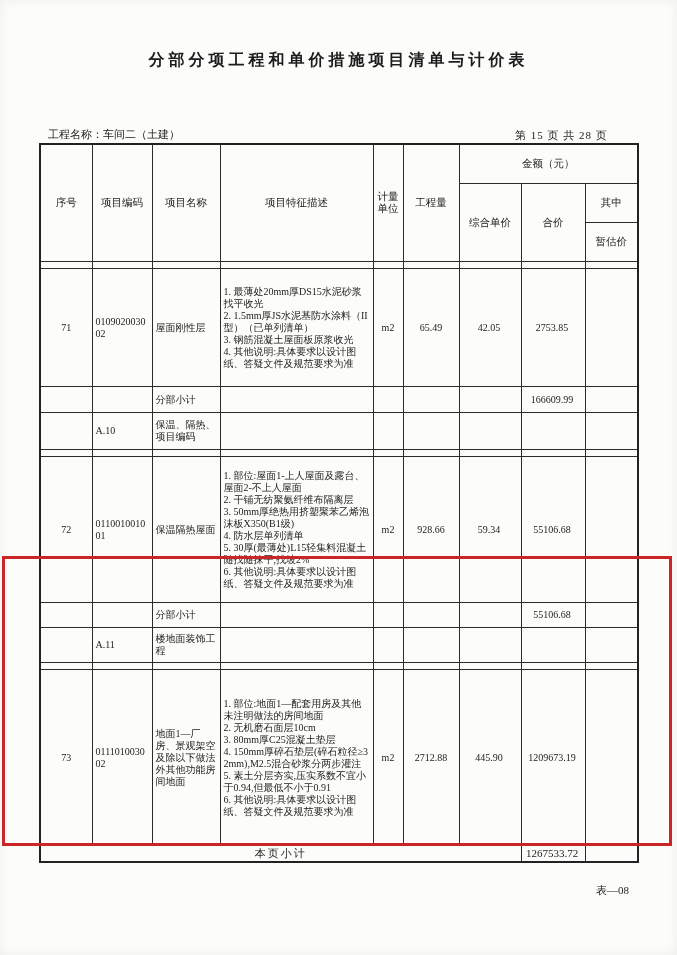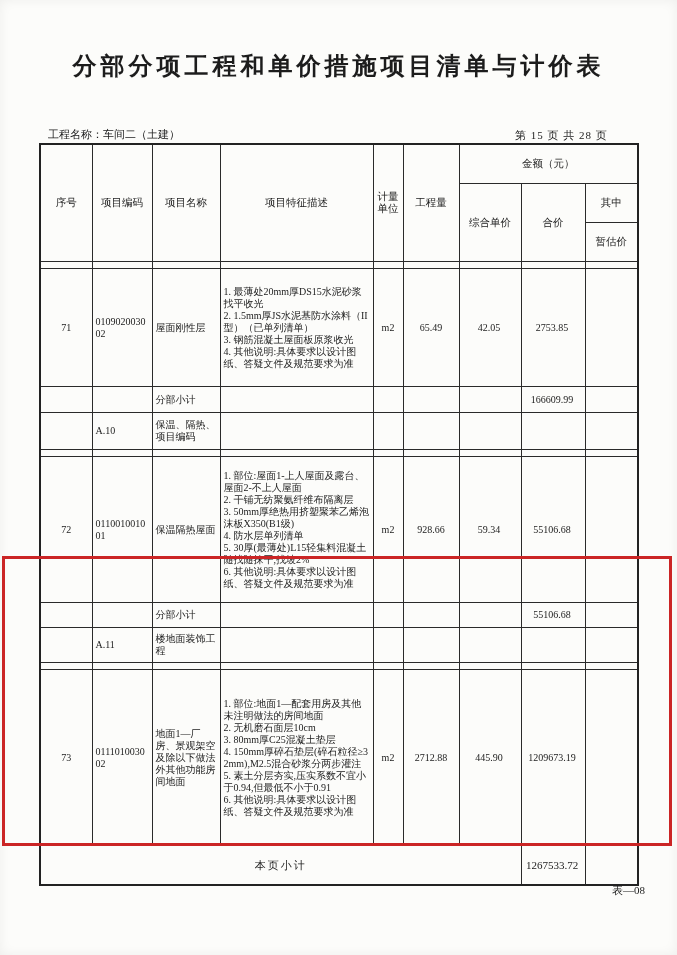--- a/index.html
+++ b/index.html
@@ -6,21 +6,21 @@
   .page {
     position:relative; width:677px; height:955px; margin:0 auto;
     background:#fcfcfa;
     font-family:"Liberation Serif","DejaVu Serif",serif;
     color:#1c1c1c;
     overflow:hidden;
     box-shadow:inset 0 0 12px rgba(0,0,0,.06);
   }
   .title {
     position:absolute; top:50px; left:0; width:100%;
-    text-align:center; font-size:24px; font-weight:700; letter-spacing:4px;
+    text-align:center; font-size:16px; font-weight:700; letter-spacing:4px;
   }
   .meta-project { position:absolute; left:48px; top:127px; font-size:11px; }
   .meta-section { position:absolute; left:385px; top:100px; font-size:10.5px; line-height:13px; }
   .meta-page { position:absolute; left:515px; top:128px; font-size:11px; letter-spacing:1px; }
 
   table.sheet {
     position:absolute; left:39px; top:143px; width:598px;
     border-collapse:collapse; table-layout:fixed;
     font-size:10px; border:2px solid #222;
   }
@@ -36,21 +36,21 @@
   td.desc { white-space:pre-line; text-align:left; line-height:12px; }
   tr.spacer td { padding:0; height:6px; }
   tr.pagetotal td { font-size:11px; }
   tr.pagetotal td.label { text-align:center; letter-spacing:2px; }
 
   .highlight-box {
     position:absolute; left:2px; top:556px; width:664px; height:284px;
     border:3px solid #cb2525; pointer-events:none;
   }
   .footnote { position:absolute; left:42px; top:859px; font-size:10.5px; }
-  .form-code { position:absolute; left:596px; top:883px; font-size:11px;margin-left:16px; }
+  .form-code { position:absolute; left:596px; top:883px; font-size:11px; }
 </style>
 </head>
 <body>
 
 <div class="page">
 
   <div class="title">分部分项工程和单价措施项目清单与计价表</div>
 
   <div class="meta-project">工程名称：车间二（土建）</div>
 
@@ -205,21 +205,21 @@
 3. 80mm厚C25混凝土垫层
 4. 150mm厚碎石垫层(碎石粒径≥32mm),M2.5混合砂浆分两步灌注
 5. 素土分层夯实,压实系数不宜小于0.94,但最低不小于0.91
 6. 其他说明:具体要求以设计图纸、答疑文件及规范要求为准</td>
           <td class="c">m2</td>
           <td class="c">2712.88</td>
           <td class="r">445.90</td>
           <td class="r">1209673.19</td>
           <td class="c"></td>
         </tr>
-        <tr class="pagetotal" style="height: 39px;">
+        <tr class="pagetotal" style="height: 16px;">
           <td class="label" colspan="7">本页小计</td>
           <td class="r">1267533.72</td>
           <td class="c"></td>
         </tr>
       </tbody>
   </table>
 
   <div class="highlight-box"></div>
 
   <div class="form-code">表—08</div>

